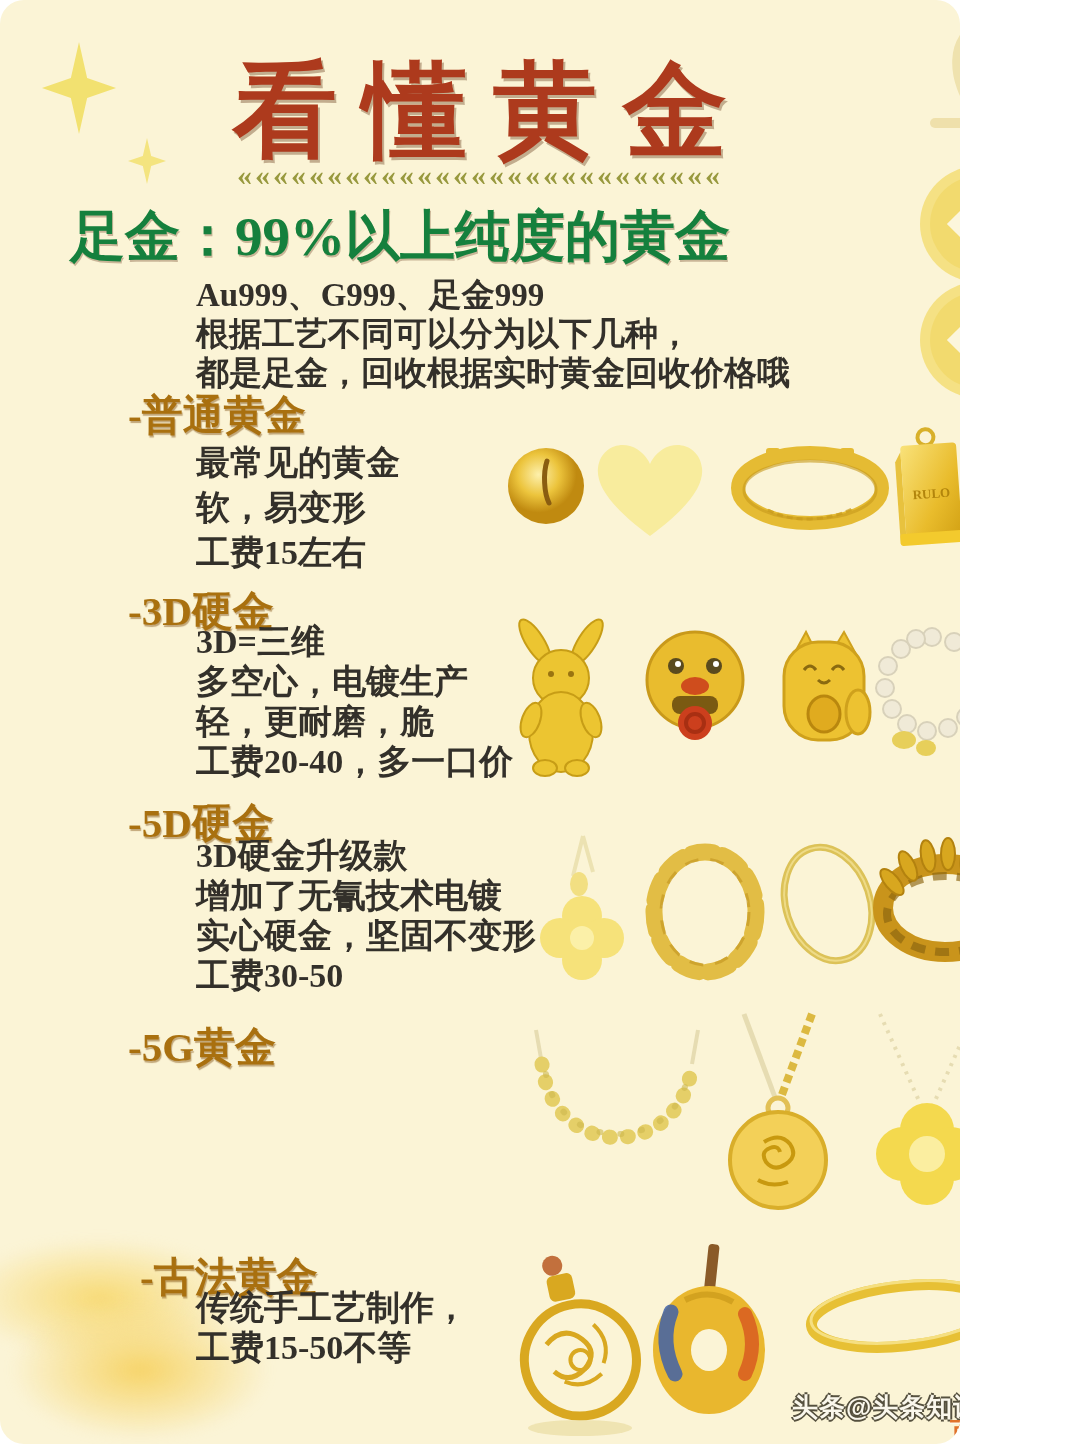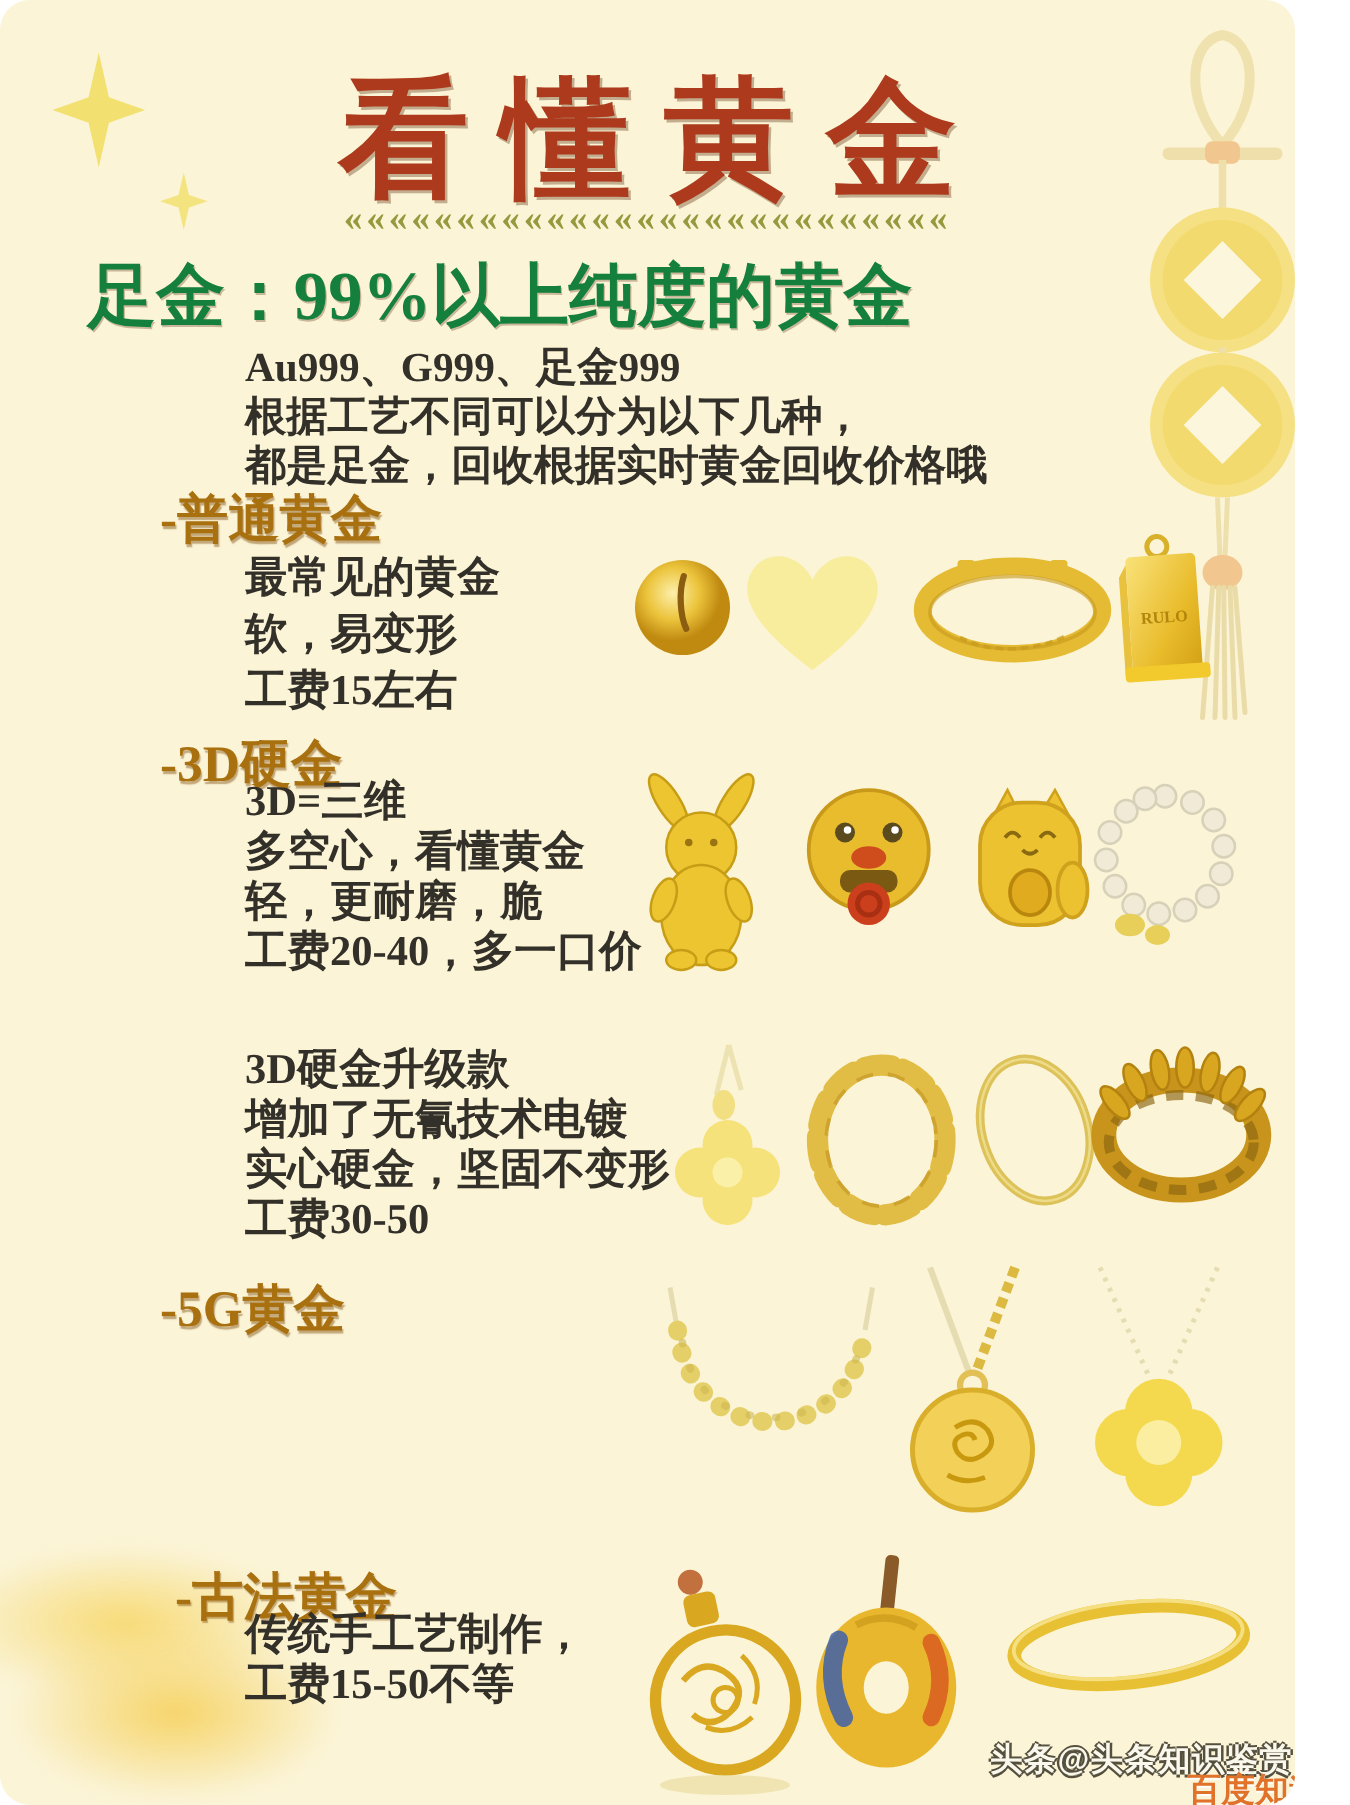--- a/index.html
+++ b/index.html
@@ -1,17 +1,17 @@
 <!DOCTYPE html>
 <html><head>
 <meta charset="utf-8">
 <style>
   html,body { margin:0; padding:0; background:#ffffff; }
   .canvas {
-    position:relative; width:1036px; height:1444px;
+    position:relative; width:960px; height:1444px;
     background:#fbf4d6; overflow:hidden; border-radius:24px;
     font-family:"Liberation Serif", serif;
   }
   
   .poster-title {
     position:absolute; top:42px; left:0; width:100%;
     text-align:center; font-size:104px; font-weight:bold;
     color:#ad3a1d; letter-spacing:26px; text-indent:26px;
     text-shadow:2px 3px 0 rgba(90,40,10,.35);
     white-space:nowrap;
@@ -150,21 +150,21 @@
         <rect x="20" y="22" width="56" height="96" rx="4" fill="url(#bar)"></rect>
         <rect x="14" y="110" width="68" height="12" rx="3" fill="#f3ca2d"></rect>
         <text x="48" y="76" text-anchor="middle" font-size="13" font-weight="bold" fill="#b2850c">RULO</text>
       </g>
     </svg>
   </div>
 
   <div class="sec-heading" style="left:128px; top:584px;">-3D硬金</div>
   <div class="sec-body" style="left:196px; top:622px;">
     <div>3D=三维</div>
-    <div>多空心，看懂黄金</div>
+    <div>多空心，电镀生产</div>
     <div>轻，更耐磨，脆</div>
     <div>工费20-40，多一口价</div>
   </div>
 
   <div class="jewel" style="left:505px; top:616px;">
     <svg width="112" height="164" viewBox="0 0 112 164">
       <g fill="#ecc531" stroke="#c79d16" stroke-width="2">
         <ellipse cx="30" cy="26" rx="9" ry="26" transform="rotate(-32 30 26)"></ellipse>
         <ellipse cx="82" cy="26" rx="9" ry="26" transform="rotate(32 82 26)"></ellipse>
         <circle cx="56" cy="62" r="28"></circle>
@@ -218,20 +218,21 @@
           <circle cx="17" cy="66" r="9"></circle>
           <circle cx="20" cy="44" r="9"></circle>
         <circle cx="33" cy="27" r="9"></circle>
           <circle cx="48" cy="17" r="9"></circle>
       </g>
       <ellipse cx="36" cy="118" rx="12" ry="9" fill="#e7cf5a"></ellipse>
       <ellipse cx="58" cy="126" rx="10" ry="8" fill="#e7cf5a"></ellipse>
     </svg>
   </div>
 
+  <div class="sec-heading" style="left:128px; top:796px;">-5D硬金</div>
   <div class="sec-body" style="left:196px; top:836px;">
     <div>3D硬金升级款</div>
     <div>增加了无氰技术电镀</div>
     <div>实心硬金，坚固不变形</div>
     <div>工费30-50</div>
   </div>
 
   <div class="jewel" style="left:535px; top:832px;">
     <svg width="96" height="156" viewBox="0 0 96 156">
       <path d="M48,4 L38,44 M48,4 L58,40" stroke="#ece2b2" stroke-width="4" fill="none"></path>

